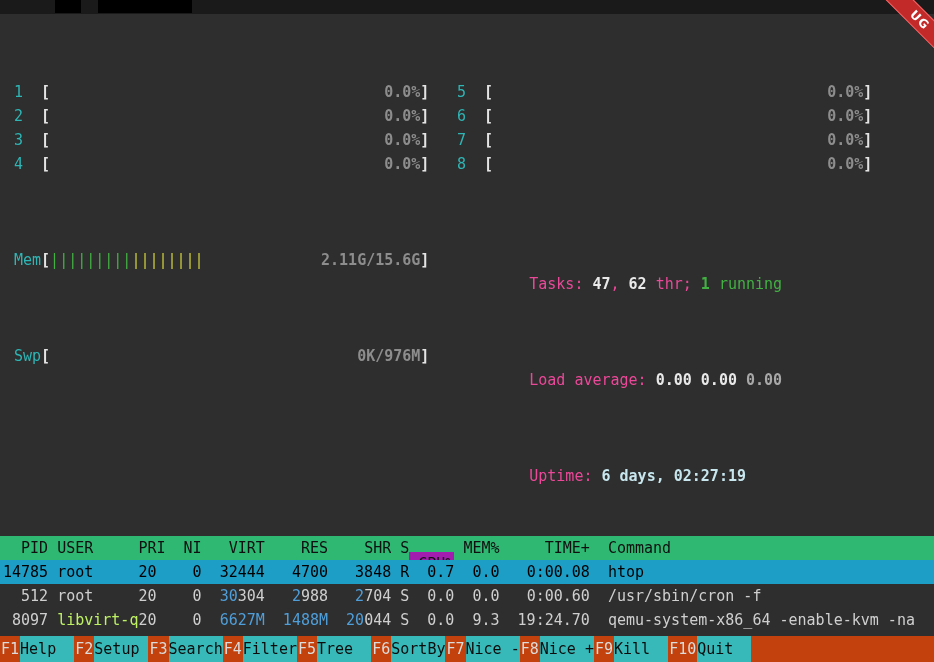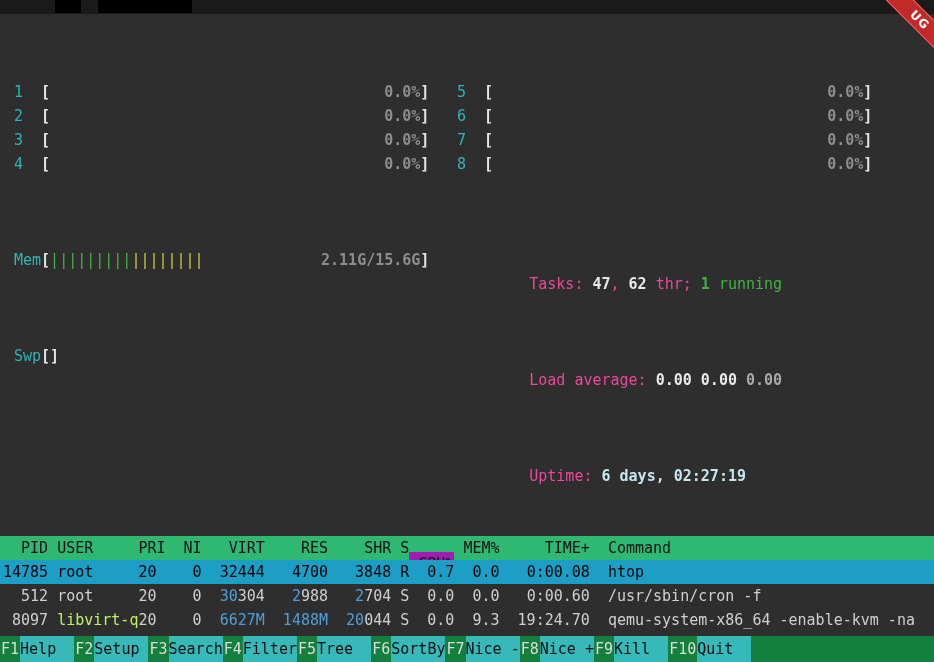--- a/index.html
+++ b/index.html
@@ -56,21 +56,21 @@
   .c-cpu{width:5ch;text-align:right;}
   .c-mem{width:5ch;text-align:right;}
   .c-time{width:10ch;text-align:right;}
   .c-cmd{flex:1;padding-left:2ch;text-align:left;}
   .cell.dim{color:#bef264;}
   .cell.green, .cell.green *{color:#43b043;}
   .c-blue{color:#4f9ed9;}
   .prow.selected{background:#1d9ec7;}
   .prow.selected .cell, .prow.selected .cell *{color:#000000;}
   
-  .fkeybar{position:absolute;left:0;right:0;bottom:0;height:26px;line-height:26px;display:flex;background:#15803d;white-space:pre;cursor:default;}
+  .fkeybar{position:absolute;left:0;right:0;bottom:0;height:26px;line-height:26px;display:flex;background:#c2410c;white-space:pre;cursor:default;}
   .fkey{display:flex;}
   .fkey-key{color:#dcdcdc;padding:0 1px;}
   .fkey-label{display:inline-block;min-width:6ch;background:#37b9b9;color:#0c0c0c;}
 </style>
 </head>
 <body>
 
 <div id="app">
 
   <div class="top-strip">
@@ -84,21 +84,21 @@
 
   <div class="meters">
     <div class="mcol">
       <div id="cpu-left"><div class="meter"><span class="mlabel">1</span><span class="bracket">[</span><span class="mbody"><span></span><span class="mval">0.0%</span></span><span class="bracket">]</span></div><div class="meter"><span class="mlabel">2</span><span class="bracket">[</span><span class="mbody"><span></span><span class="mval">0.0%</span></span><span class="bracket">]</span></div><div class="meter"><span class="mlabel">3</span><span class="bracket">[</span><span class="mbody"><span></span><span class="mval">0.0%</span></span><span class="bracket">]</span></div><div class="meter"><span class="mlabel">4</span><span class="bracket">[</span><span class="mbody"><span></span><span class="mval">0.0%</span></span><span class="bracket">]</span></div></div>
 
       <div class="meter">
         <span class="mlabel">Mem</span><span class="bracket">[</span><span class="mbody"><span id="mem-bars"><span class="bar-green">|||||||||</span><span class="bar-yellow">||||||||</span></span><span class="mval">2.11G/15.6G</span></span><span class="bracket">]</span>
       </div>
 
       <div class="meter">
-        <span class="mlabel">Swp</span><span class="bracket">[</span><span class="bracket">]</span>
+        <span class="mlabel">Swp</span><span class="bracket">[</span><span class="mbody"><span></span><span class="mval">0K/976M</span></span><span class="bracket">]</span>
       </div>
     </div>
 
     <div class="mcol">
       <div id="cpu-right"><div class="meter"><span class="mlabel">5</span><span class="bracket">[</span><span class="mbody"><span></span><span class="mval">0.0%</span></span><span class="bracket">]</span></div><div class="meter"><span class="mlabel">6</span><span class="bracket">[</span><span class="mbody"><span></span><span class="mval">0.0%</span></span><span class="bracket">]</span></div><div class="meter"><span class="mlabel">7</span><span class="bracket">[</span><span class="mbody"><span></span><span class="mval">0.0%</span></span><span class="bracket">]</span></div><div class="meter"><span class="mlabel">8</span><span class="bracket">[</span><span class="mbody"><span></span><span class="mval">0.0%</span></span><span class="bracket">]</span></div></div>
 
       <div class="info-line">
         <span class="c-cyan">Tasks: </span><span class="b-white">47</span><span class="c-cyan">, </span><span class="b-white">62</span><span class="c-cyan"> thr; </span><span class="b-green">1</span><span class="c-green"> running</span>
       </div>
 

